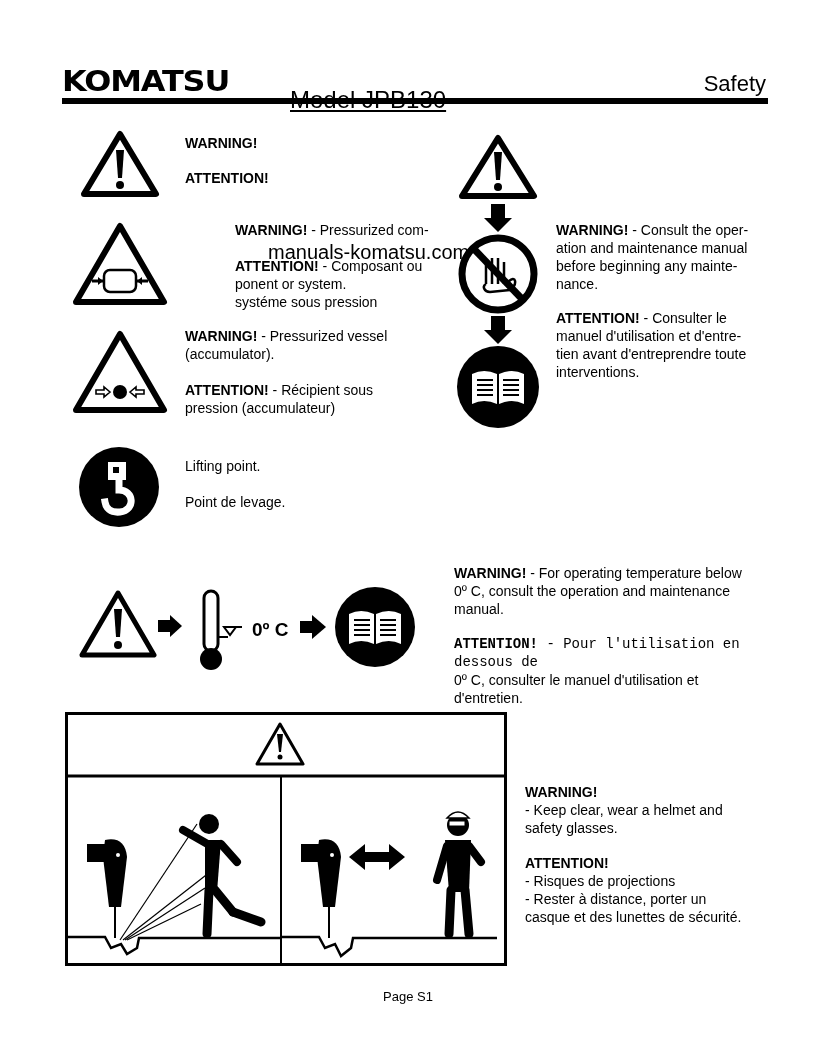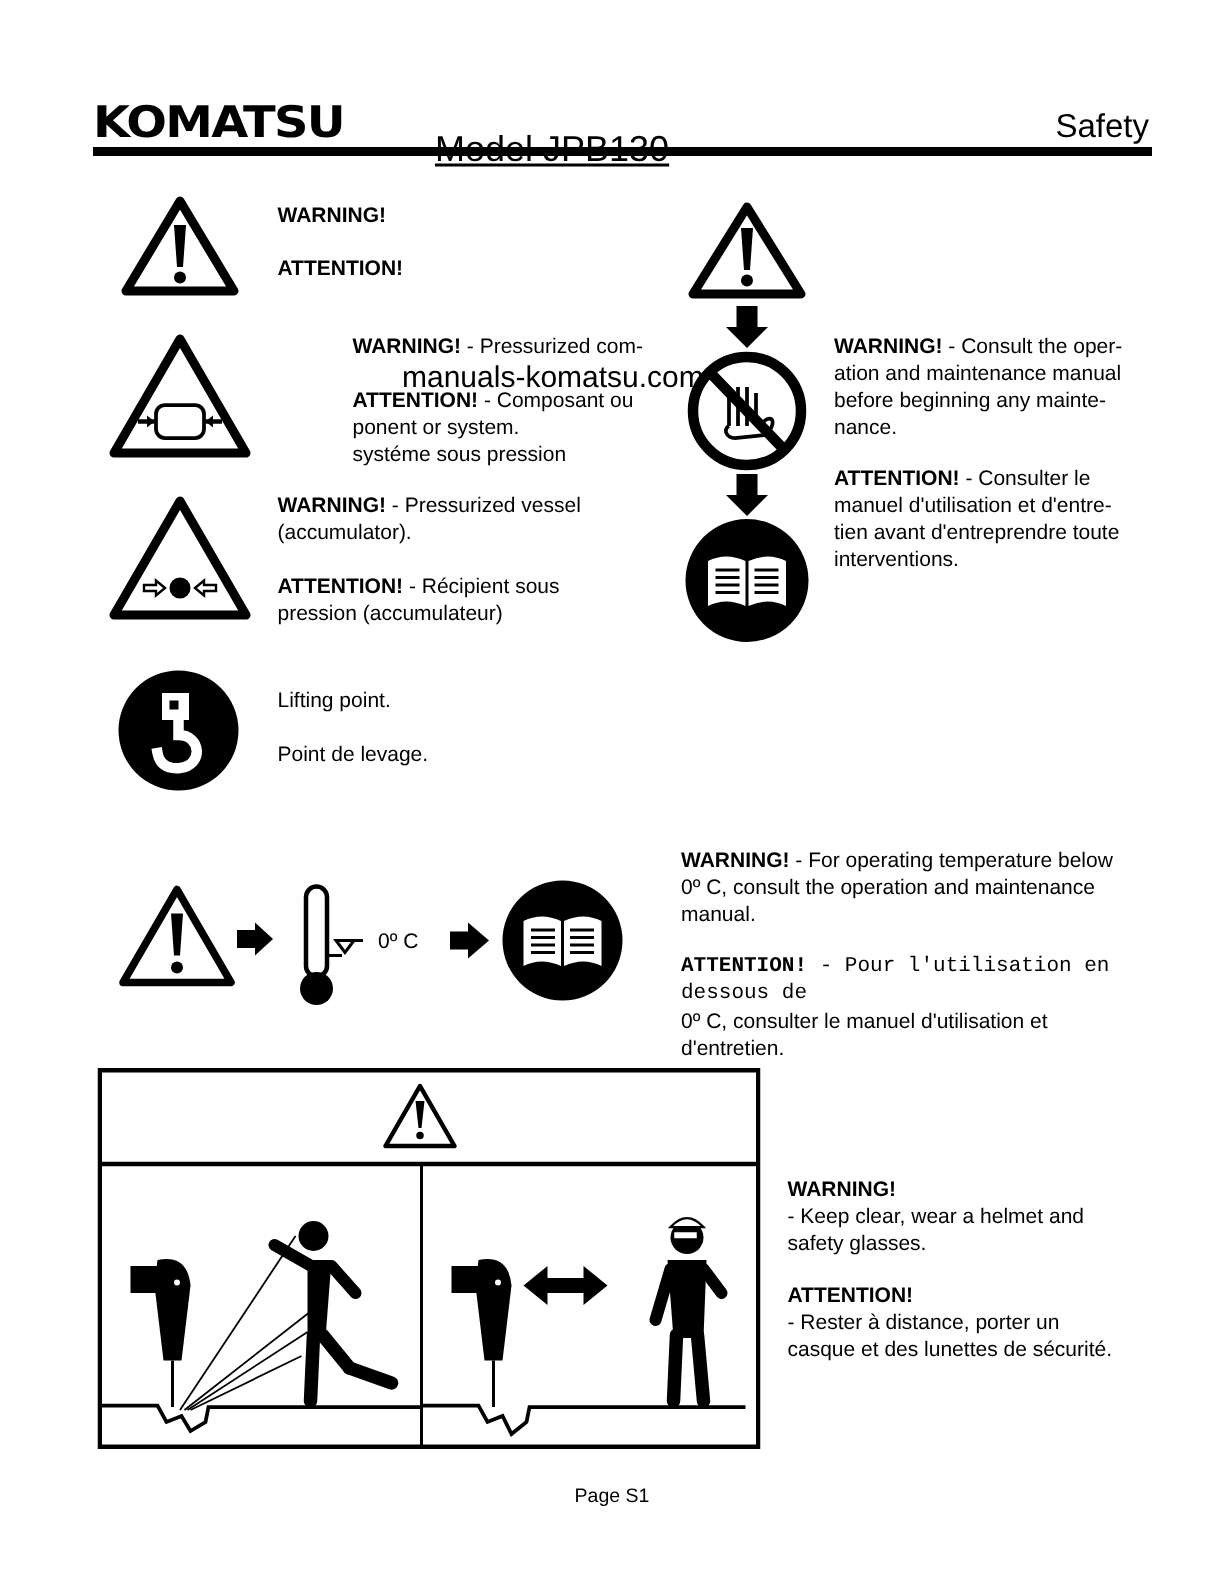--- a/index.html
+++ b/index.html
@@ -150,21 +150,21 @@
       <line x1="140" y1="52" x2="150" y2="52" stroke="#000" stroke-width="2"></line>
       <path d="M146,42 L158,42 L152,50 Z" fill="none" stroke="#000" stroke-width="2"></path>
       <line x1="156" y1="42" x2="164" y2="42" stroke="#000" stroke-width="2"></line>
     </g>
     <g>
       <rect x="222" y="36" width="12" height="12" fill="#000"></rect>
       <polygon points="234,30 234,54 248,42" fill="#000"></polygon>
     </g>
   </svg>
 </div>
-<div class="abs" style="left:252px;top:619px;font-size:14px;font-weight:normal;">0º C</div>
+<div class="abs" style="left:252px;top:619px;font-size:19px;font-weight:bold;">0º C</div>
 <div class="abs" style="left:334px;top:586px;">
   <svg width="82" height="82" viewBox="0 0 82 82">
     <circle cx="41" cy="41" r="40" fill="#000"></circle>
     <path d="M15,28 Q27,22 40,28 L40,58 Q27,52 15,58 Z" fill="#fff"></path>
     <path d="M42,28 Q55,22 67,28 L67,58 Q55,52 42,58 Z" fill="#fff"></path>
     <g stroke="#000" stroke-width="2">
       <line x1="20" y1="34" x2="36" y2="34"></line>
         <line x1="20" y1="39" x2="36" y2="39"></line>
       <line x1="20" y1="44" x2="36" y2="44"></line>
         <line x1="20" y1="49" x2="36" y2="49"></line>
@@ -240,17 +240,18 @@
       <line x1="386" y1="178" x2="384" y2="222" stroke-width="9" stroke-linecap="round"></line>
       <line x1="400" y1="178" x2="404" y2="222" stroke-width="9" stroke-linecap="round"></line>
     </g>
   </svg>
 </div>
 <div class="abs txt" style="left:525px;top:783px;width:250px;">
   <p><b>WARNING!</b></p>
   <p>- Keep clear, wear a helmet and</p>
   <p>safety glasses.</p>
   <p style="margin-top:17px;"><b>ATTENTION!</b></p>
+  <p>- Risques de projections</p>
   <p>- Rester à distance, porter un</p>
   <p>casque et des lunettes de sécurité.</p>
 </div>
 
 <div class="abs page-num">Page S1</div>
 
 </body></html>

